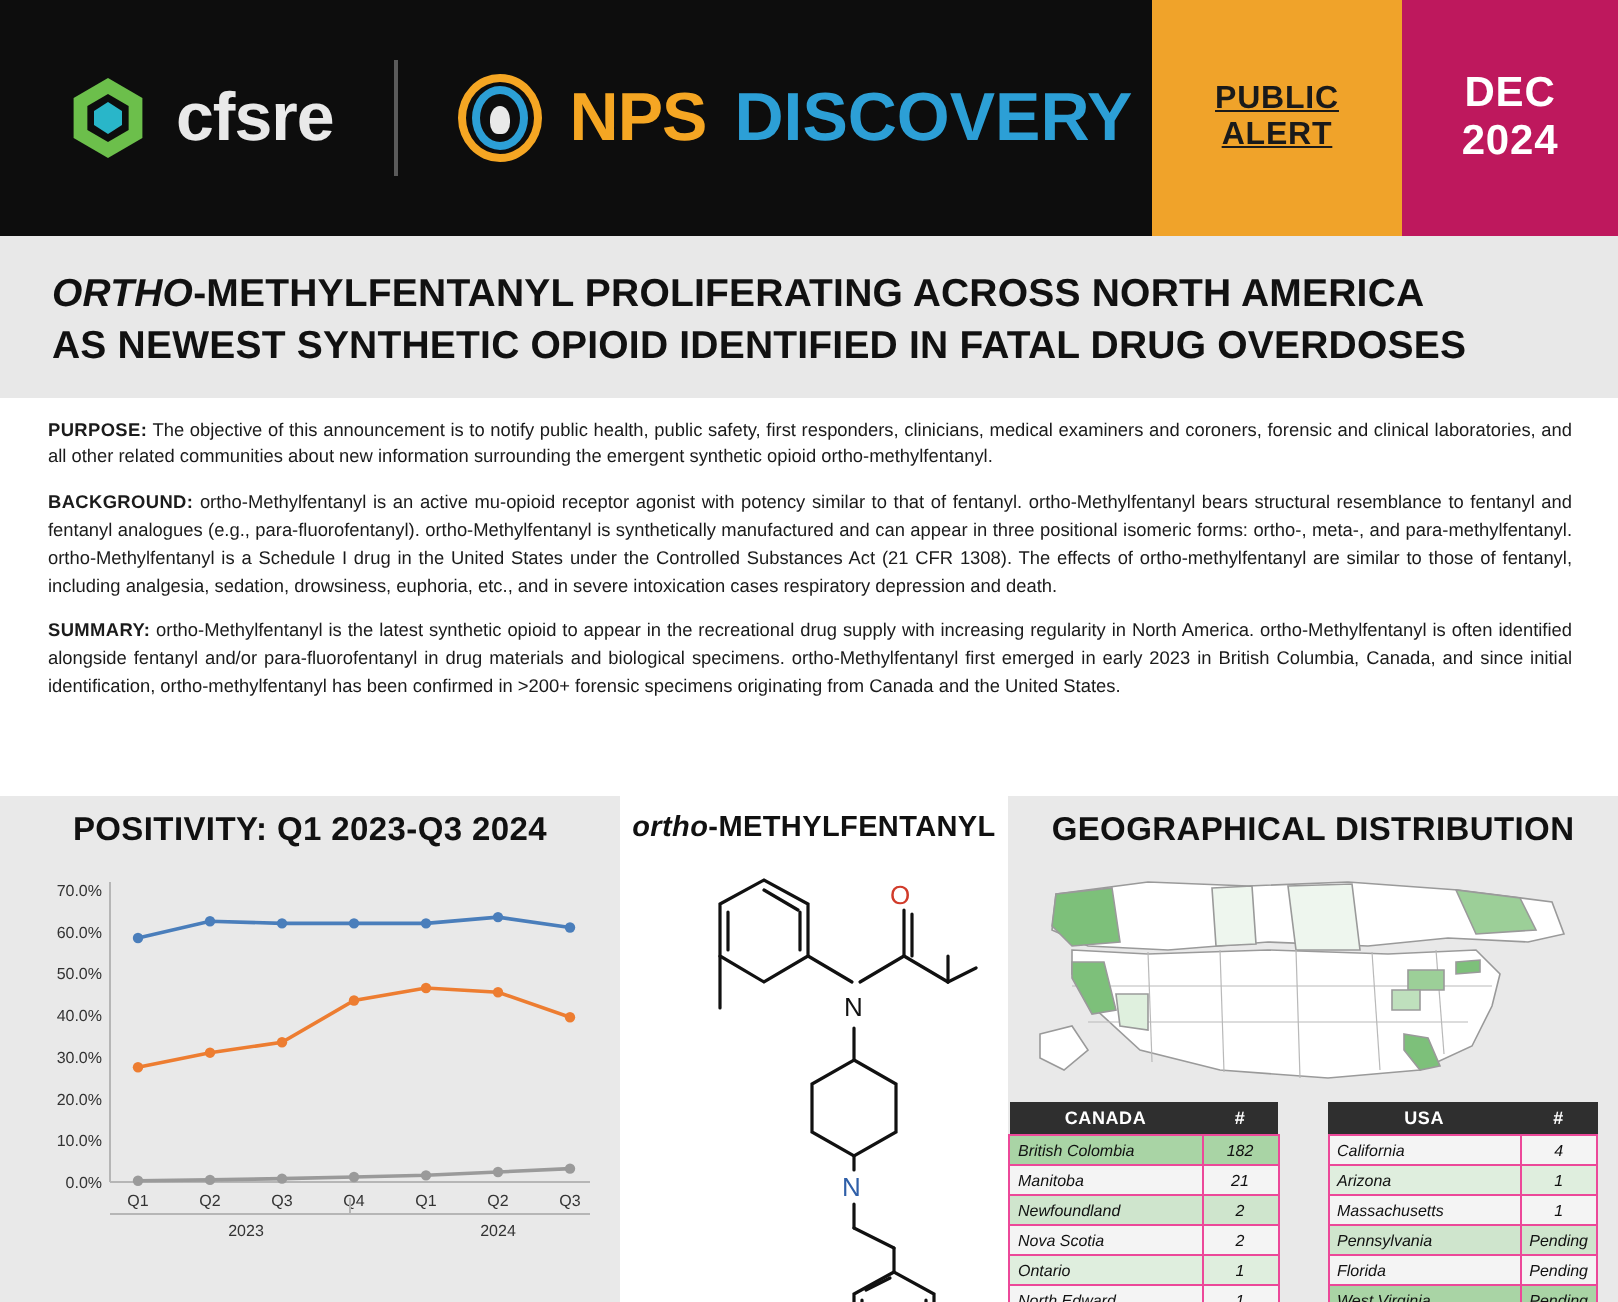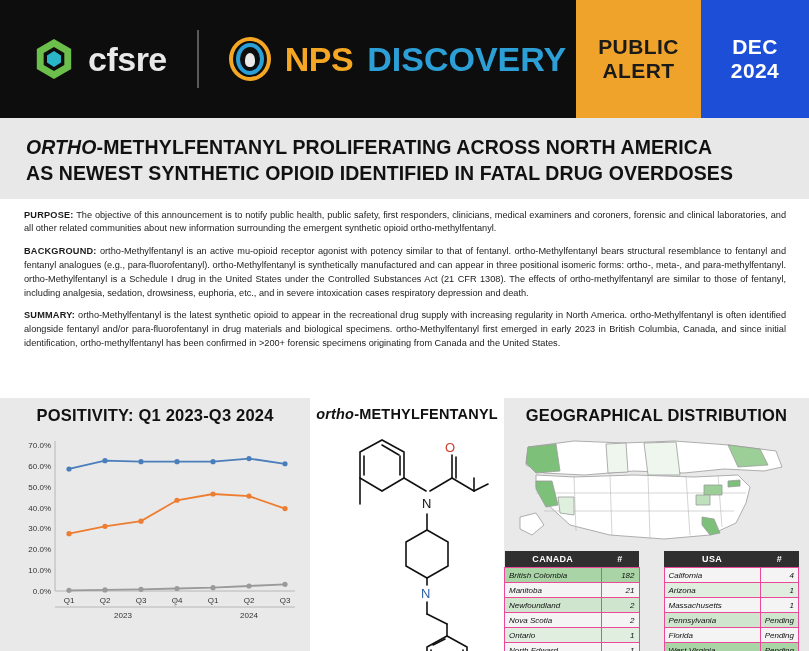--- a/index.html
+++ b/index.html
@@ -27,22 +27,22 @@
   .nps-mark { width: 42px; height: 44px; position: relative; }
   .nps-mark .ring { position:absolute; left:0; top:0; width:42px; height:44px; border-radius:50%;
      border:4px solid #f5a623; }
   .nps-mark .ring2 { position:absolute; left:7px; top:6px; width:28px; height:32px; border-radius:50%;
      border:4px solid #2c9fd6; }
   .nps-mark .dot { position:absolute; left:16px; top:16px; width:10px; height:14px; background:#e9e9e9; border-radius:50% 50% 40% 40%;}
   .nps-text { font-size:34px; font-weight:700; color:#f5a623; letter-spacing:-0.5px; }
   .disc-text { font-size:34px; font-weight:700; color:#2c9fd6; letter-spacing:0px; }
 
   .header-alert { width:125px; background:#f0a32a; color:#1a1a1a; display:flex; flex-direction:column;
-    align-items:center; justify-content:center; font-weight:700; font-size:21px; line-height:1.15; letter-spacing:0.4px;}
-  .header-date { width:108px; background:#1d4ed8; color:#ffffff; display:flex; flex-direction:column;
+    align-items:center; justify-content:center; font-weight:700; font-size:16px; line-height:1.15; letter-spacing:0.4px;text-decoration:underline;}
+  .header-date { width:108px; background:#be185d; color:#ffffff; display:flex; flex-direction:column;
     align-items:center; justify-content:center; font-weight:700; font-size:21px; line-height:1.15; letter-spacing:0.4px;}
 
   
   .title-band { background:#e8e8e8; padding:16px 26px 12px 26px; }
   .title-band h1 { margin:0; font-size:19.5px; line-height:1.35; font-weight:700; color:#111;
      letter-spacing:0.1px; text-transform:uppercase; }
   .title-band h1 .ital { font-style: italic; }
 
   
   .body-band { background:#ffffff; padding:10px 23px 8px 24px; }
@@ -72,21 +72,21 @@
   
   .struct-svg { display:block; margin:4px auto 0 auto; }
 
   
   .geo-map { width:285px; height:118px; margin:2px auto 0 auto; background:#e9e9e9; position:relative;}
   .tables { display:flex; gap:24px; padding:2px 10px 0 0; }
   table.t { border-collapse:collapse; width:139px; font-size:8px; }
   table.t th { background:#2f2f2f; color:#fff; font-size:9px; font-weight:700; padding:3px 2px; text-align:center; letter-spacing:0.3px;}
   table.t th.num { width:38px; }
   table.t td { border:1px solid #ec4899; padding:2.5px 4px; color:#111; font-size:8px;font-style:italic; }
-  table.t td.c { text-align:right; width:38px; }
+  table.t td.c { text-align:center; width:38px; }
   td.g1 { background:#cfe5cd; }
   td.g2 { background:#a9d4a5; }
   td.g3 { background:#dfeede; }
   td.w  { background:#f4f4f4; }
   .ital { font-style:italic; }
 </style>
 </head>
 <body>
 
 <div class="page">

